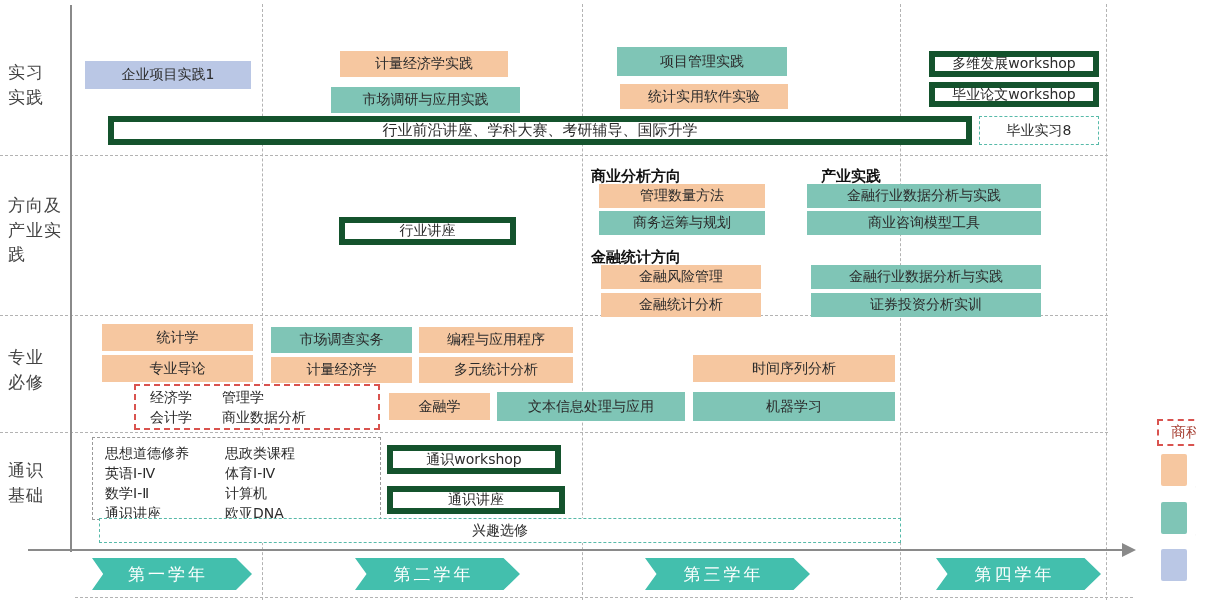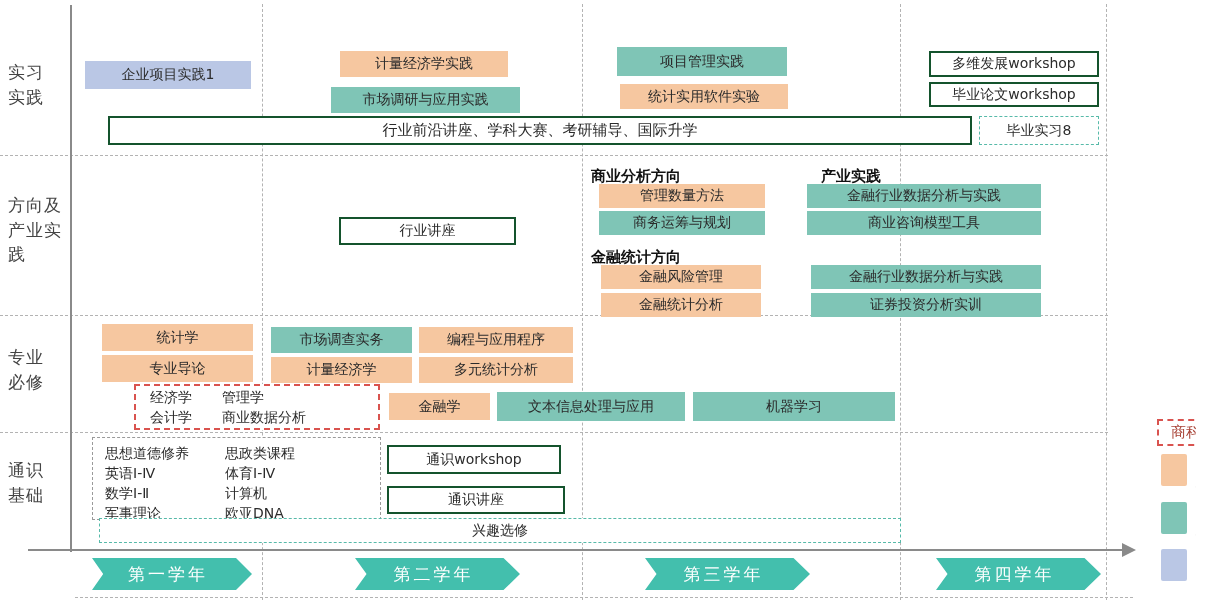--- a/index.html
+++ b/index.html
@@ -15,21 +15,21 @@
   .arrowhead { position:absolute; left:1122px; top:543px; width:0; height:0;
                border-left:14px solid #8a8a8a; border-top:7px solid transparent; border-bottom:7px solid transparent; }
 
   .rowlabel { position:absolute; font-size:17px; color:#444; white-space:pre-line; line-height:1.45; letter-spacing:1px; }
 
   .box { position:absolute; display:flex; align-items:center; justify-content:center;
          font-size:14px; color:#2b2b2b; text-align:center; white-space:nowrap; }
   .self    { background:#F6C7A0; }
   .co      { background:#7FC5B6; }
   .import  { background:#BAC7E5; }
-  .outline        { background:#fff; border:2px solid #14532d; }
+  .outline        { background:#fff; border:6px solid #14532d; }
   .outline-dashed { background:#fff; border:1px dashed #57BAA9; }
 
   .heading { position:absolute; font-size:15px; font-weight:bold; color:#111; white-space:nowrap;margin-top:6px; }
 
   .red-group { position:absolute; border:2px dashed #D9534F; background:#fff;
                display:flex; align-items:center; gap:30px; padding:2px 10px 2px 14px; }
   .red-group .col { font-size:14px; white-space:pre-line; line-height:1.45; color:#2b2b2b; }
 
   .gen-box { position:absolute; border:1px dashed #9a9a9a; background:#fff;
              display:flex; gap:36px; padding:6px 10px 6px 12px; }
@@ -109,27 +109,28 @@
 
   <div class="red-group" style="left:134px;top:384px;width:246px;height:46px">
     <div class="col">经济学
 会计学</div>
     <div class="col">管理学
 商业数据分析</div>
   </div>
 
   <div class="box self" style="left:389px;top:393px;width:101px;height:27px">金融学</div>
   <div class="box co" style="left:497px;top:392px;width:188px;height:29px">文本信息处理与应用</div>
+  <div class="box self" style="left:693px;top:355px;width:202px;height:27px">时间序列分析</div>
   <div class="box co" style="left:693px;top:392px;width:202px;height:29px">机器学习</div>
 
   <div class="gen-box" style="left:92px;top:437px;width:289px;height:83px">
     <div class="col">思想道德修养
 英语Ⅰ-Ⅳ
 数学Ⅰ-Ⅱ
-军事理论</div>
+通识讲座</div>
     <div class="col">思政类课程
 体育Ⅰ-Ⅳ
 计算机
 欧亚DNA</div>
   </div>
   <div class="box outline" style="left:387px;top:445px;width:174px;height:29px">通识workshop</div>
   <div class="box outline" style="left:387px;top:486px;width:178px;height:28px">通识讲座</div>
   <div class="box outline-dashed" style="left:99px;top:518px;width:802px;height:25px">兴趣选修</div>
 
   <div class="year" style="left:92px;width:160px">第一学年</div>

